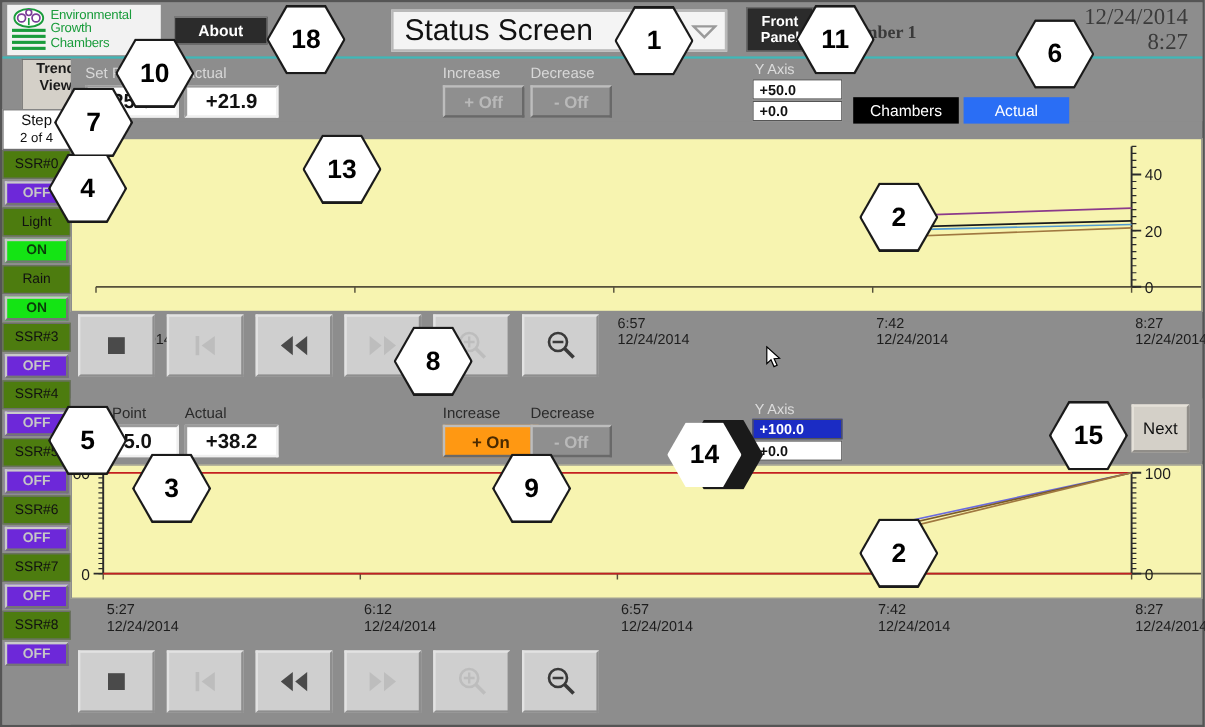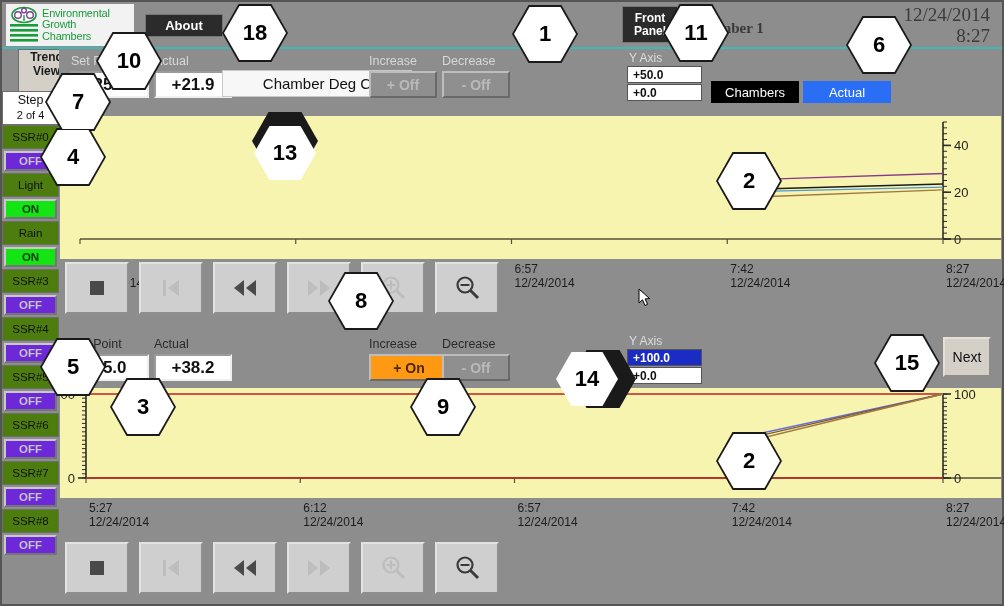--- a/index.html
+++ b/index.html
@@ -131,20 +131,28 @@
       </div>
       <div class="logo-text">
         <div>Environmental</div>
         <div>Growth</div>
         <div>Chambers</div>
       </div>
     </div>
 
     <div class="about-btn">About</div>
 
+    <div class="screen-select">
+      <div class="label">Status Screen</div>
+      <div class="caret">
+        <svg width="22" height="14" viewBox="0 0 22 14">
+            <path d="M2 3 L20 3 L11 12 Z" fill="none" stroke="#9a9a9a" stroke-width="2"></path>
+          </svg>
+      </div>
+    </div>
 
     <div class="front-panel-btn">
       <span>Front</span>
       <span>Panel</span>
     </div>
 
     <div class="chamber-name">Chamber 1</div>
 
     <div class="datetime">
       <div>12/24/2014</div>
@@ -185,21 +193,20 @@
   </div>
 
   <div class="ctlbar" style="top:47px;">
     <div class="ctl-lab" style="left:12px;  top:5px;">Set Point</div>
     <div class="ctl-lab" style="left:95px;  top:5px;">Actual</div>
     <div class="ctl-lab" style="left:310px; top:5px;">Increase</div>
     <div class="ctl-lab" style="left:383px; top:5px;">Decrease</div>
 
     <div class="fld" style="left:12px;  top:22px; width:78px;">25.0</div>
     <div class="fld" style="left:95px;  top:22px; width:78px;">+21.9</div>
-    <div class="fld txt" style="left:163px; top:21px; width:190px;">Chamber Deg C</div>
 
     <div class="btn3d btn-off" style="left:310px; top:22px; width:68px;">+ Off</div>
     <div class="btn3d btn-off" style="left:383px; top:22px; width:68px;">- Off</div>
 
     <div class="yax-lab" style="left:570px; top:2px;">Y Axis</div>
     <div class="yax-fld" style="left:568px; top:17px;">+50.0</div>
     <div class="yax-fld" style="left:568px; top:35px;">+0.0</div>
 
     <div class="legend-btn lg-setpoint" style="left:652px; top:32px;">Chambers</div>
     <div class="legend-btn lg-actual" style="left:744px; top:32px;">Actual</div>
@@ -488,21 +495,21 @@
       </div>
       <div class="callout" style="left: 94px; top: 30px; width: 66px; height: 58px; background: rgb(26, 26, 26); z-index: 49;"></div>
       <div class="callout" style="left: 96px; top: 32px;">
         <span class="cnum">10</span>
       </div>
       <div class="callout" style="left: 43px; top: 71px; width: 66px; height: 58px; background: rgb(26, 26, 26); z-index: 49;"></div>
       <div class="callout" style="left: 45px; top: 73px;">
         <span class="cnum">7</span>
       </div>
       <div class="callout" style="left: 250px; top: 110px; width: 66px; height: 58px; background: rgb(26, 26, 26); z-index: 49;"></div>
-      <div class="callout" style="left: 252px; top: 112px; margin-top: 12px;">
+      <div class="callout" style="left: 252px; top: 112px;">
         <span class="cnum">13</span>
       </div>
       <div class="callout" style="left: 38px; top: 126px; width: 66px; height: 58px; background: rgb(26, 26, 26); z-index: 49;"></div>
       <div class="callout" style="left: 40px; top: 128px;">
         <span class="cnum">4</span>
       </div>
       <div class="callout" style="left: 714px; top: 150px; width: 66px; height: 58px; background: rgb(26, 26, 26); z-index: 49;"></div>
       <div class="callout" style="left: 716px; top: 152px;">
         <span class="cnum">2</span>
       </div>

